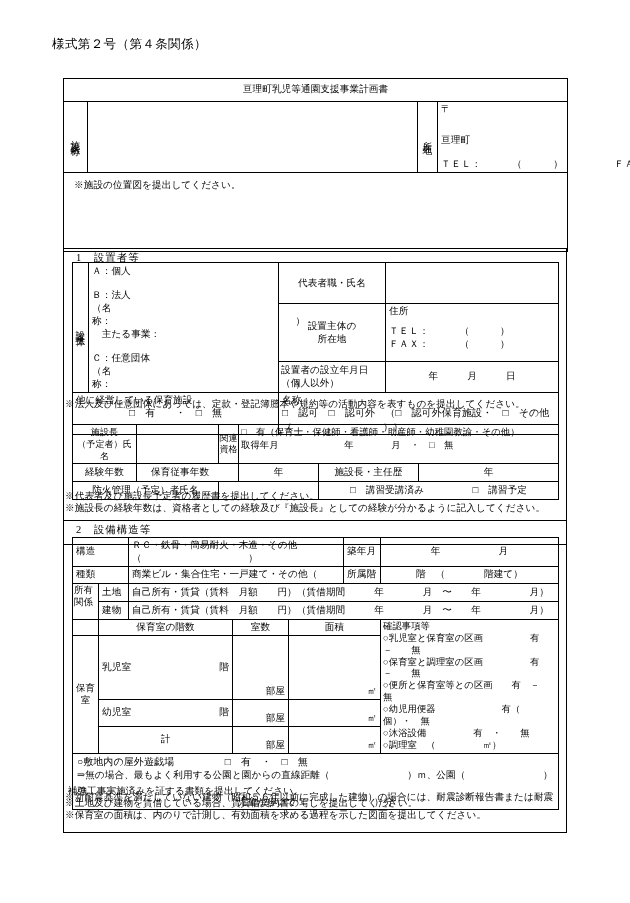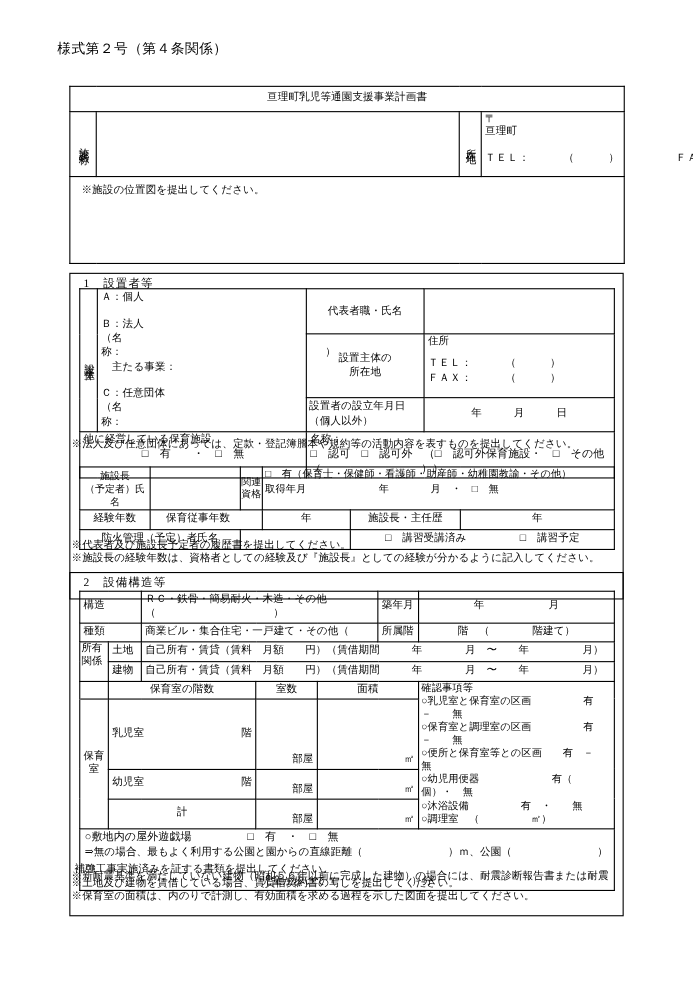--- a/index.html
+++ b/index.html
@@ -162,21 +162,21 @@
             </div>
       </td>
       <td style="height:56px;"></td>
       <td class="vmid" style="padding:2px 1px !important;">
         <div class="vwrap">
               <span class="vert" style="font-size:9.6px;">所在地</span>
             </div>
       </td>
       <td style="width:auto;">
         <div style="line-height:1.15;">〒</div>
-        <div style="line-height:1.3;">亘理町</div>
+        <div style="line-height:1.3;margin-top:20px;">亘理町</div>
         <div style="height:12px;"></div>
         <div class="fixed-line" style="letter-spacing:0.6px;">ＴＥＬ：　　　（　　　）　　　　　ＦＡＸ：　　　（　　　）</div>
       </td>
     </tr>
     <tr>
       <td colspan="4" class="note-box-cell">※施設の位置図を提出してください。</td>
     </tr>
   </tbody>
     </table>
 

